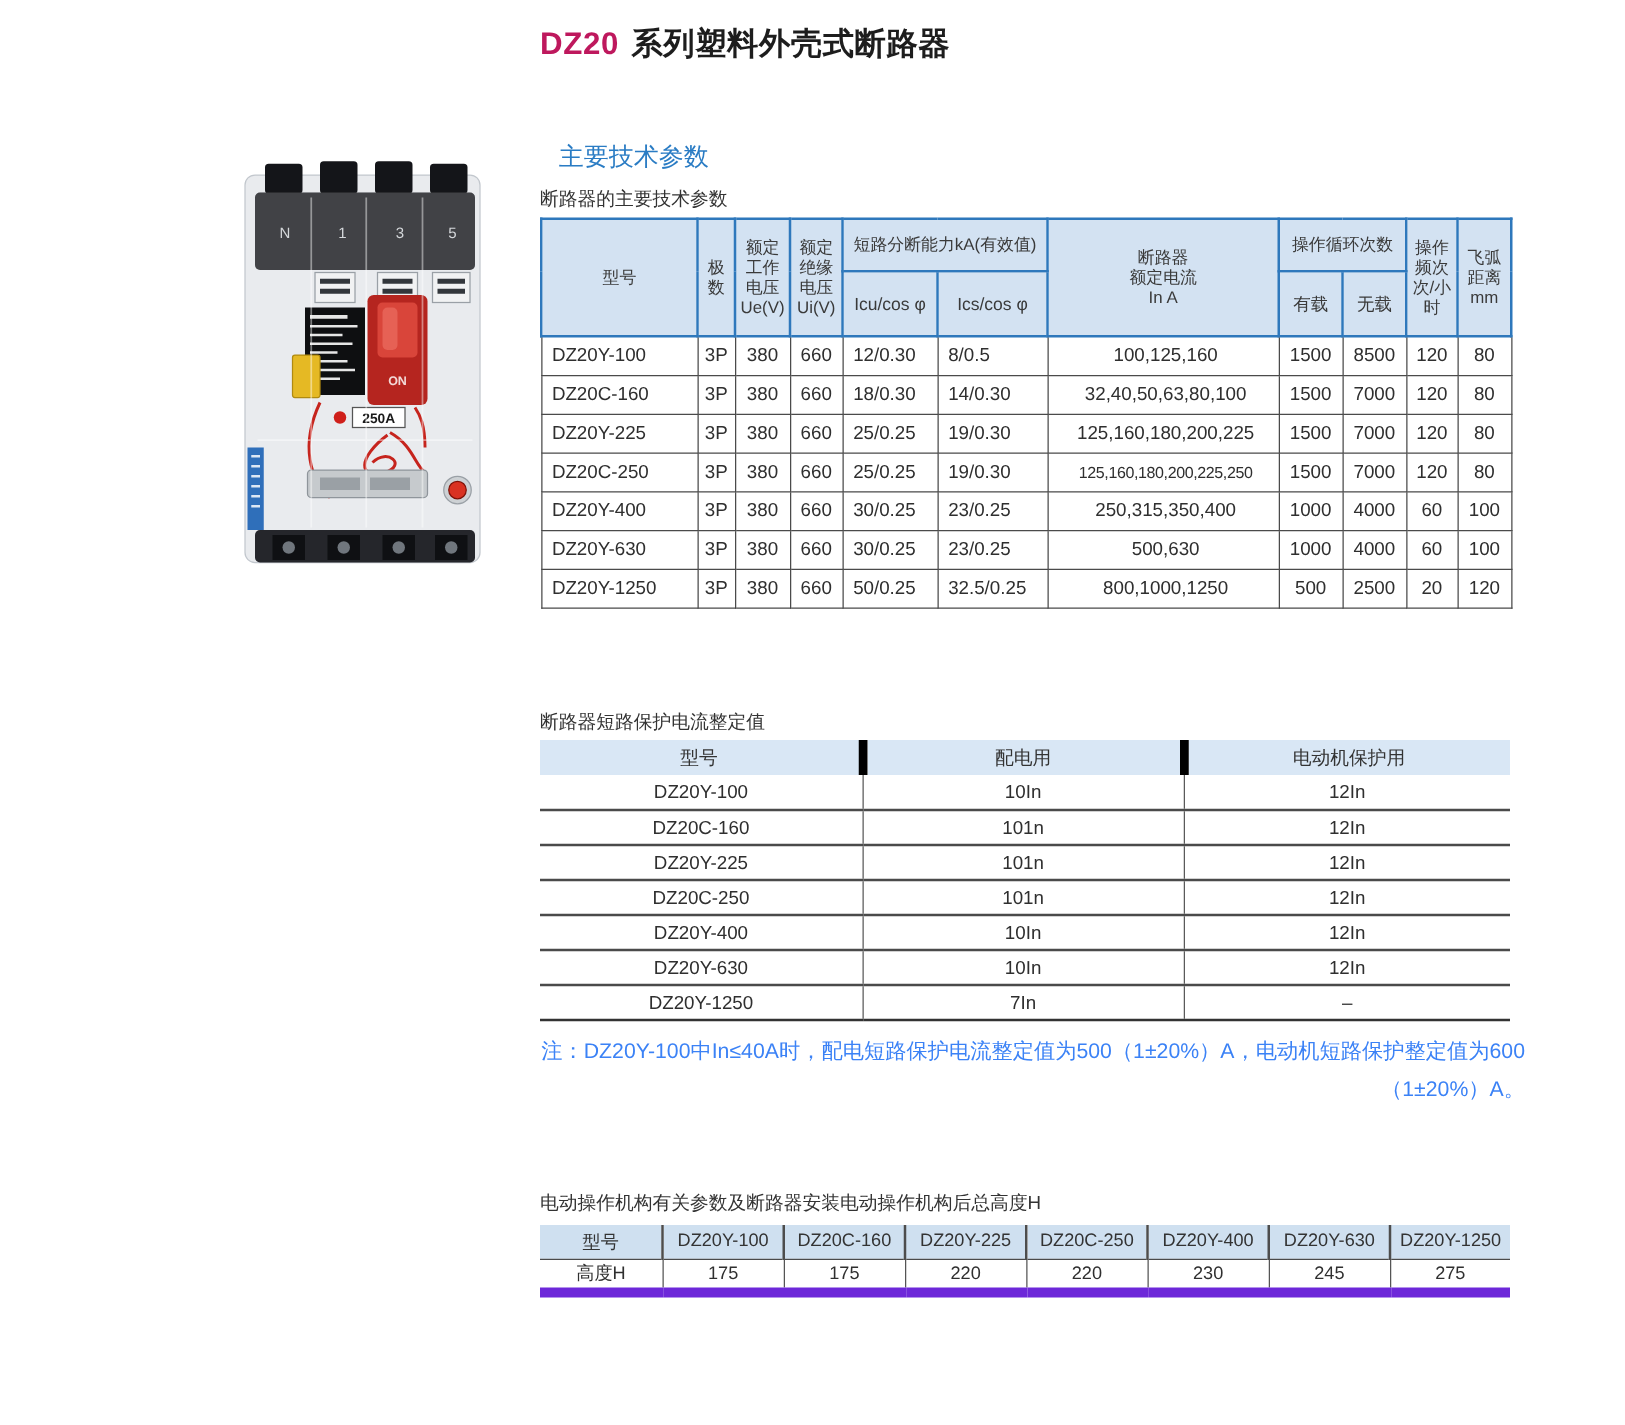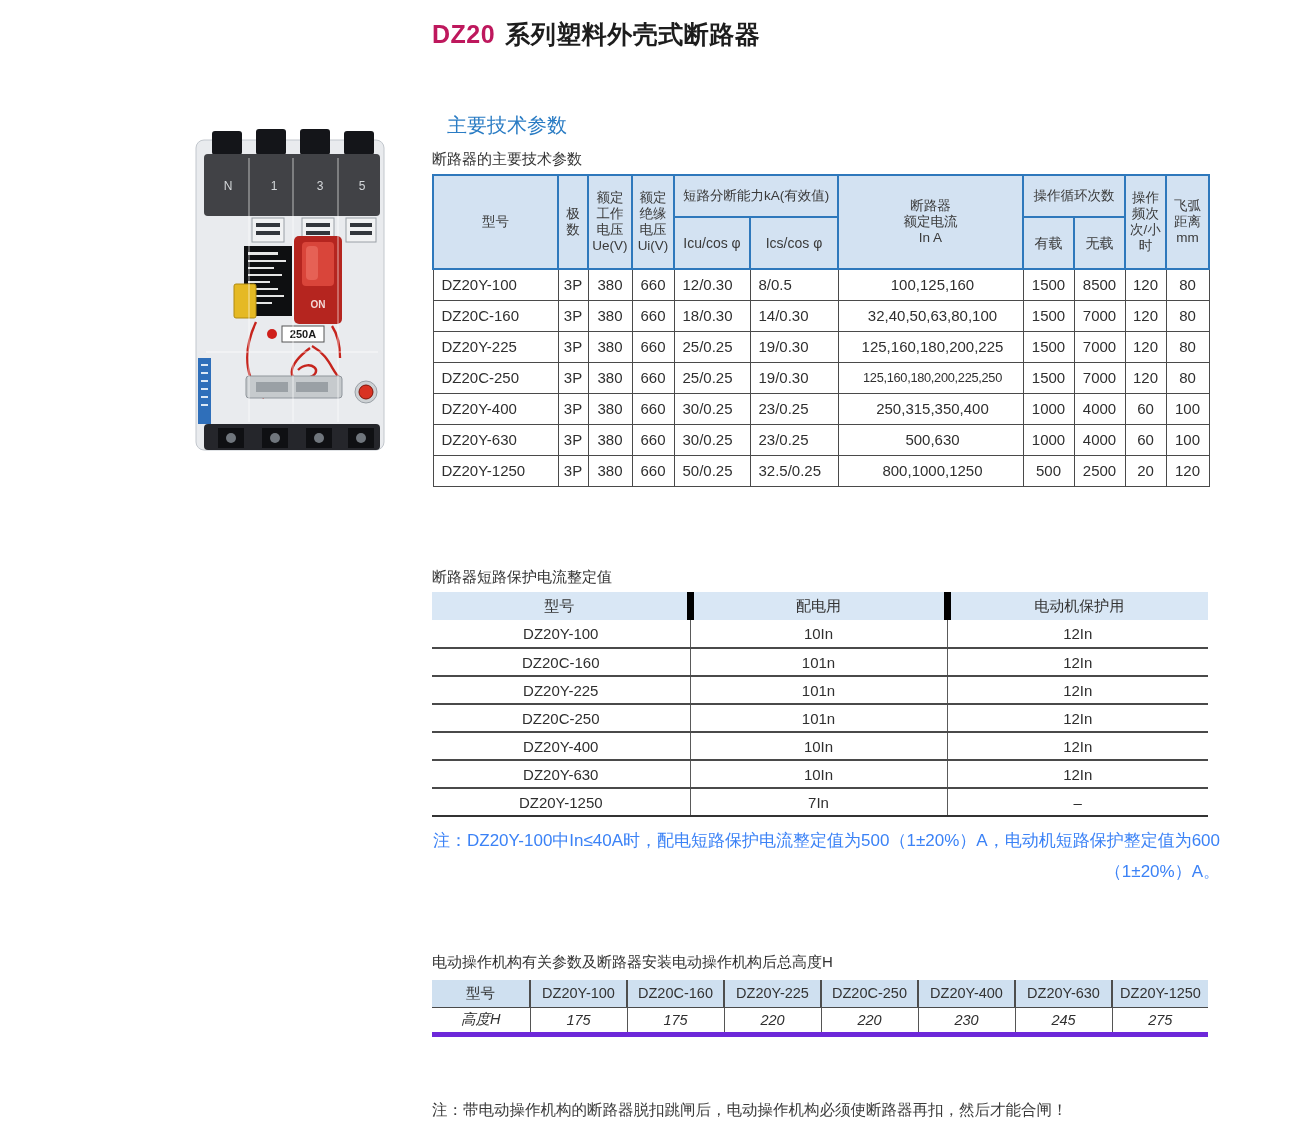--- a/index.html
+++ b/index.html
@@ -61,21 +61,21 @@
   
   #t3 { left:432px; top:980px; width:776px; }
   #t3 th, #t3 td { height:27px; font-size:14.5px; text-align:center; vertical-align:middle; color:#2f2f2f; }
   #t3 tr.hd th {
     background:#cfe0f0; color:#333; border-left:2px solid #4d4d4d;
     border-bottom:1px solid #4a4a4a; font-size:14.5px;
   }
   #t3 tr.hd th:first-child { border-left:none; text-align:center; }
   #t3 tr.bd td, #t3 tr.bd th { border-left:1px solid #555; }
   #t3 tr.bd td:first-child, #t3 tr.bd th:first-child { border-left:none; }
-  #t3 tr.r-height td, #t3 tr.r-height th { border-bottom:5px solid #6d28d9;font-style:italic; }
+  #t3 tr.r-height td, #t3 tr.r-height th { border-bottom:8px solid #6d28d9; }
   #t3 tr.r-struct td, #t3 tr.r-struct th { border-bottom:2px solid #333; }
   #t3 tr.r-volt td, #t3 tr.r-volt th { border-bottom:2px solid #333; height:29px; }
   #t3 th.rowlab { text-align:center; }
 
   
   #breaker { left:190px; top:126px; width:204px; height:336px; }
 </style>
 </head>
 <body>
 
@@ -419,15 +419,14 @@
         <td>175</td>
         <td>220</td>
         <td>220</td>
         <td>230</td>
         <td>245</td>
         <td>275</td>
       </tr>
     </tbody>
   </table>
 
-  <div id="note2" class="abs">注：带电动操作机构的断路器脱扣跳闸后，电动操作机构必须使断路器再扣，然后才能合闸！</div>
 
 </div>
 
 </body></html>

